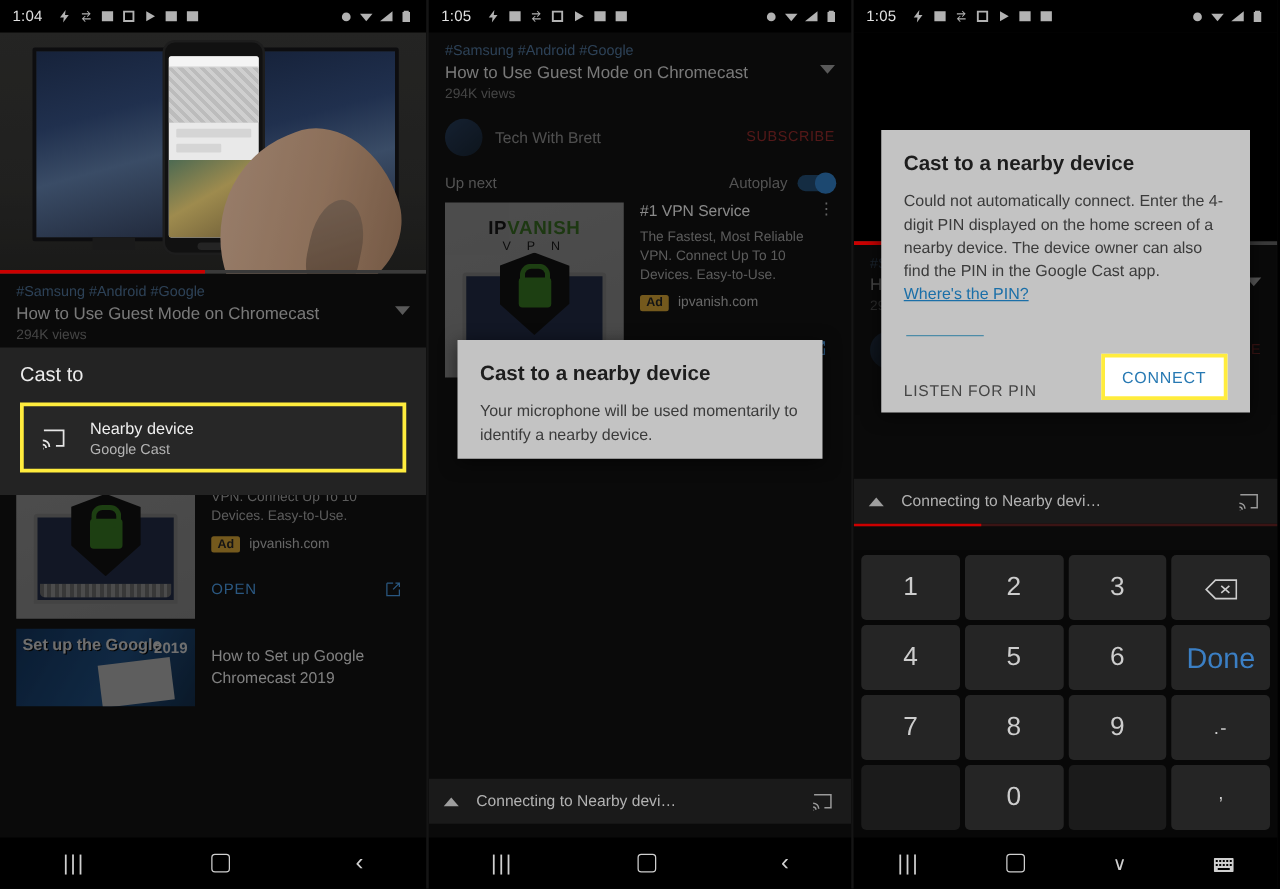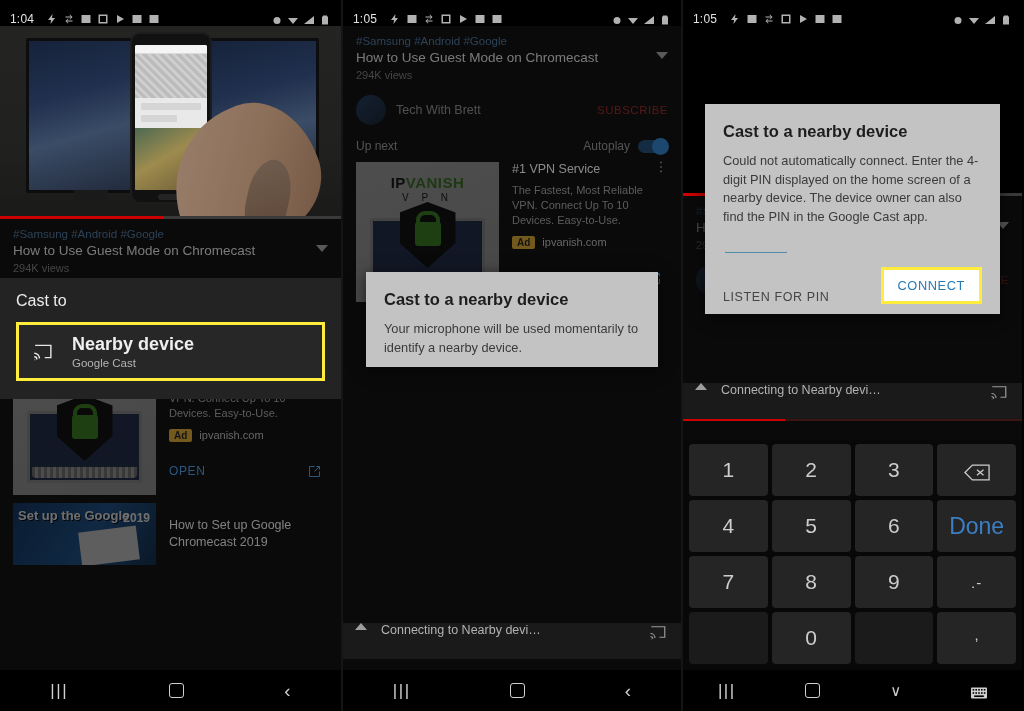--- a/index.html
+++ b/index.html
@@ -10,21 +10,21 @@
     overflow: hidden;
   }
   .screens { display: flex; width: 1024px; height: 711px; }
   .panel { position: relative; height: 711px; background: #0a0a0a; overflow: hidden; }
   .panel-1 { width: 341px; }
   .panel-2 { width: 342px; border-left: 2px solid #151515; border-right: 2px solid #151515; }
   .panel-3 { width: 339px; }
 
   
   .statusbar {
-    height: 26px; display: flex; align-items: flex-end;
+    height: 26px; display: flex; align-items: center;
     padding: 0 10px; background: #000; color: #cfcfcf;
     font-size: 11.5px; letter-spacing: .2px;
   }
   .sb-time { margin-right: 7px; font-size: 12px; color: #e2e2e2; }
   .sb-left { display: flex; align-items: center; gap: 5px; }
   .sb-right { margin-left: auto; display: flex; align-items: center; gap: 4px; }
   .sb-ico { width: 12px; height: 12px; display: inline-block; opacity: .85; }
   .sb-ico svg { width: 100%; height: 100%; display: block; fill: #d2d2d2; }
 
   
@@ -162,40 +162,40 @@
     position: relative; padding-right: 16px; }
 
   
   .cast-sheet { position: absolute; left: 0; right: 0; top: 278px; background: #232323;
     padding: 14px 16px 18px; }
   .cast-sheet-title { color: #ececec; font-size: 16px; margin-bottom: 12px; }
   .nearby-item { display: flex; align-items: center; gap: 16px;
     border: 3px solid #ffec3d; padding: 9px 11px; background: #272727; }
   .cast-ico { width: 26px; height: 21px; flex: 0 0 auto; }
   .cast-ico svg { width: 100%; height: 100%; fill: none; stroke: #e6e6e6; stroke-width: 1.6; }
-  .nb-name { color: #efefef; font-size: 18px; font-weight: bold; }
+  .nb-name { color: #efefef; font-size: 13px; }
   .nb-sub { color: #b4b4b4; font-size: 11.5px; margin-top: 2px; }
 
   
   .dialog { position: absolute; background: #c3c3c3; padding: 18px 18px 10px;
     box-shadow: 0 3px 14px rgba(0,0,0,.6); }
   .dlg-2 { left: 23px; right: 23px; top: 272px; }
   .dlg-3 { left: 22px; right: 22px; top: 104px; }
   .dlg-title { color: #1d1d1d; font-size: 16.5px; font-weight: bold; margin-bottom: 11px; }
   .dlg-body { color: #3b3b3b; font-size: 12.8px; line-height: 1.45; }
   .dlg-link { color: #1b6fa8; font-size: 12.8px; display: block; margin-top: 1px; }
   .pin-input { height: 1px; width: 62px; background: #4d8ca8; margin: 26px 0 0 2px; }
   .dlg-actions { display: flex; align-items: flex-end; margin-top: 14px; }
   .dlg-neutral { color: #454545; font-size: 12.5px; letter-spacing: .6px; }
   .dlg-primary { margin-left: auto; color: #2779b3; font-size: 12.8px; letter-spacing: .6px;
     background: #fff; border: 3px solid #ffec3d; padding: 8px 14px; }
 
   
   .conn-strip { position: absolute; left: 0; right: 0; top: 383px; height: 36px;
-    display: flex; padding: 0 12px; background: #1a1a1a; }
+    display: flex; align-items: center; padding: 0 12px; background: #1a1a1a; }
   .chev-up { width: 0; height: 0; border-left: 6px solid transparent;
     border-right: 6px solid transparent; border-bottom: 7px solid #9e9e9e; margin-right: 14px; }
   .conn-text { color: #b2b2b2; font-size: 12.5px; }
   .conn-cast { margin-left: auto; width: 22px; height: 18px; }
   .conn-cast svg { width: 100%; height: 100%; fill: none; stroke: #9a9a9a; stroke-width: 1.6; }
   .conn-progress { position: absolute; left: 0; right: 0; top: 419px; height: 2px; background: #3b1414; }
   .conn-progress i { display: block; height: 100%; width: 30%; background: #c00; }
 
   
   .keypad { position: absolute; left: 0; right: 0; bottom: 41px; top: 440px;
@@ -622,20 +622,21 @@
 
     <div class="channel" style="opacity:.22">
       <div class="avatar"></div>
       <div class="ch-name">Tech With Brett</div>
       <div class="subscribe">SUBSCRIBE</div>
     </div>
 
     <div class="dialog dlg-3">
       <div class="dlg-title">Cast to a nearby device</div>
       <div class="dlg-body">Could not automatically connect. Enter the 4-digit PIN displayed on the home screen of a nearby device. The device owner can also find the PIN in the Google Cast app.</div>
+      <a class="dlg-link" href="#">Where's the PIN?</a>
       <div class="pin-input"></div>
       <div class="dlg-actions">
         <span class="dlg-neutral">LISTEN FOR PIN</span>
         <span class="dlg-primary">CONNECT</span>
       </div>
     </div>
 
     <div class="conn-strip">
       <span class="chev-up"></span>
       <span class="conn-text">Connecting to Nearby devi…</span>

